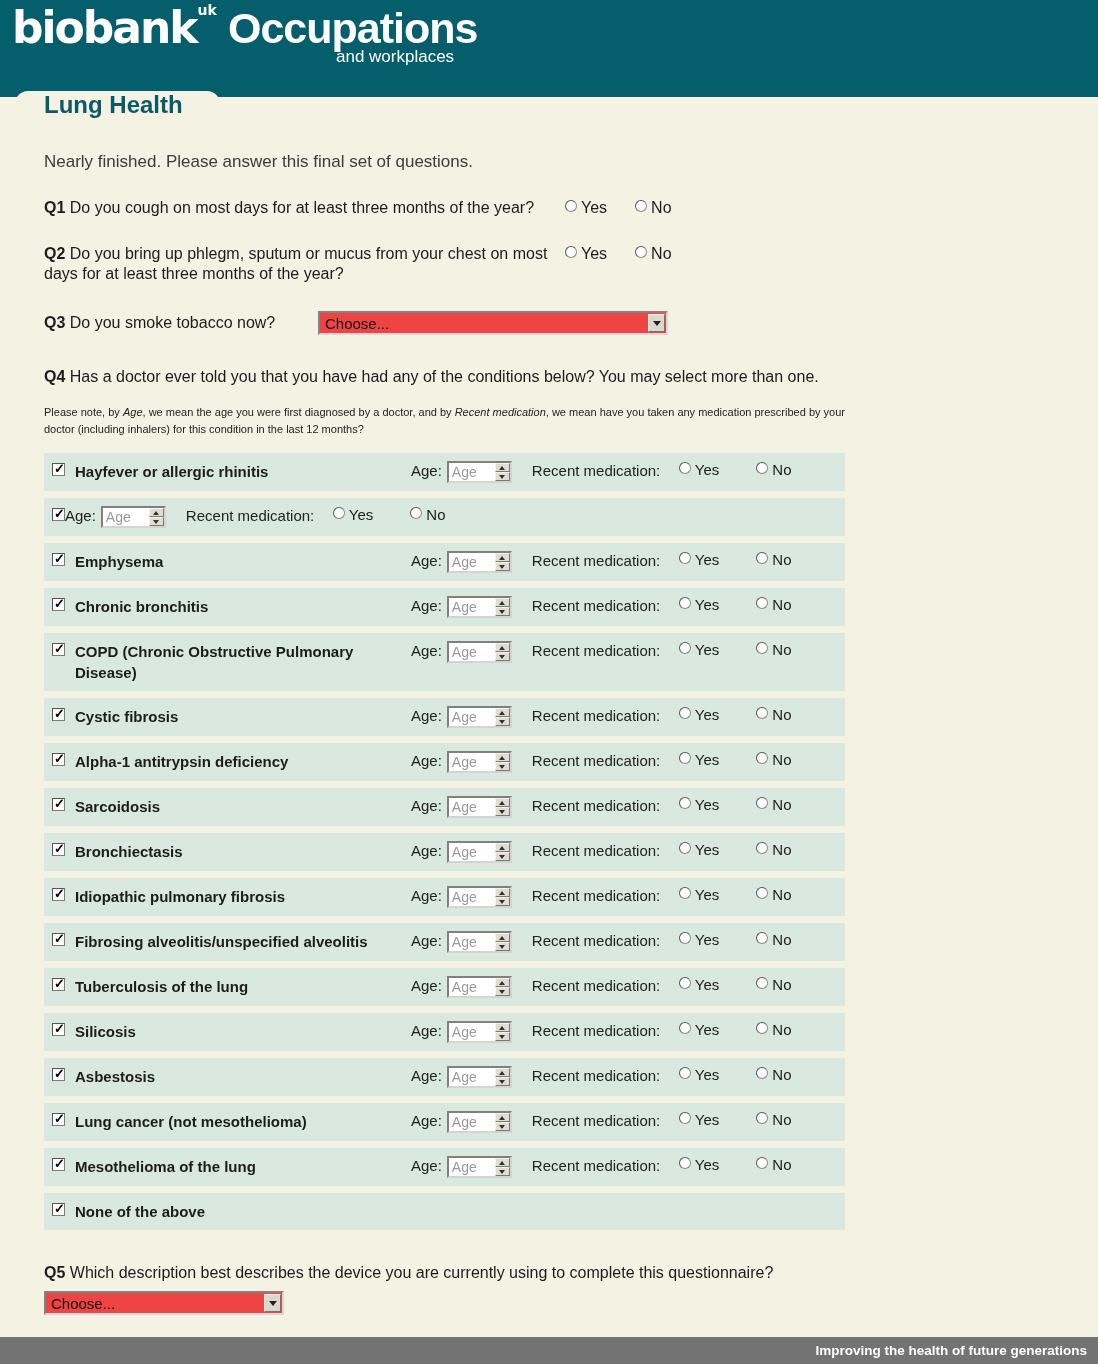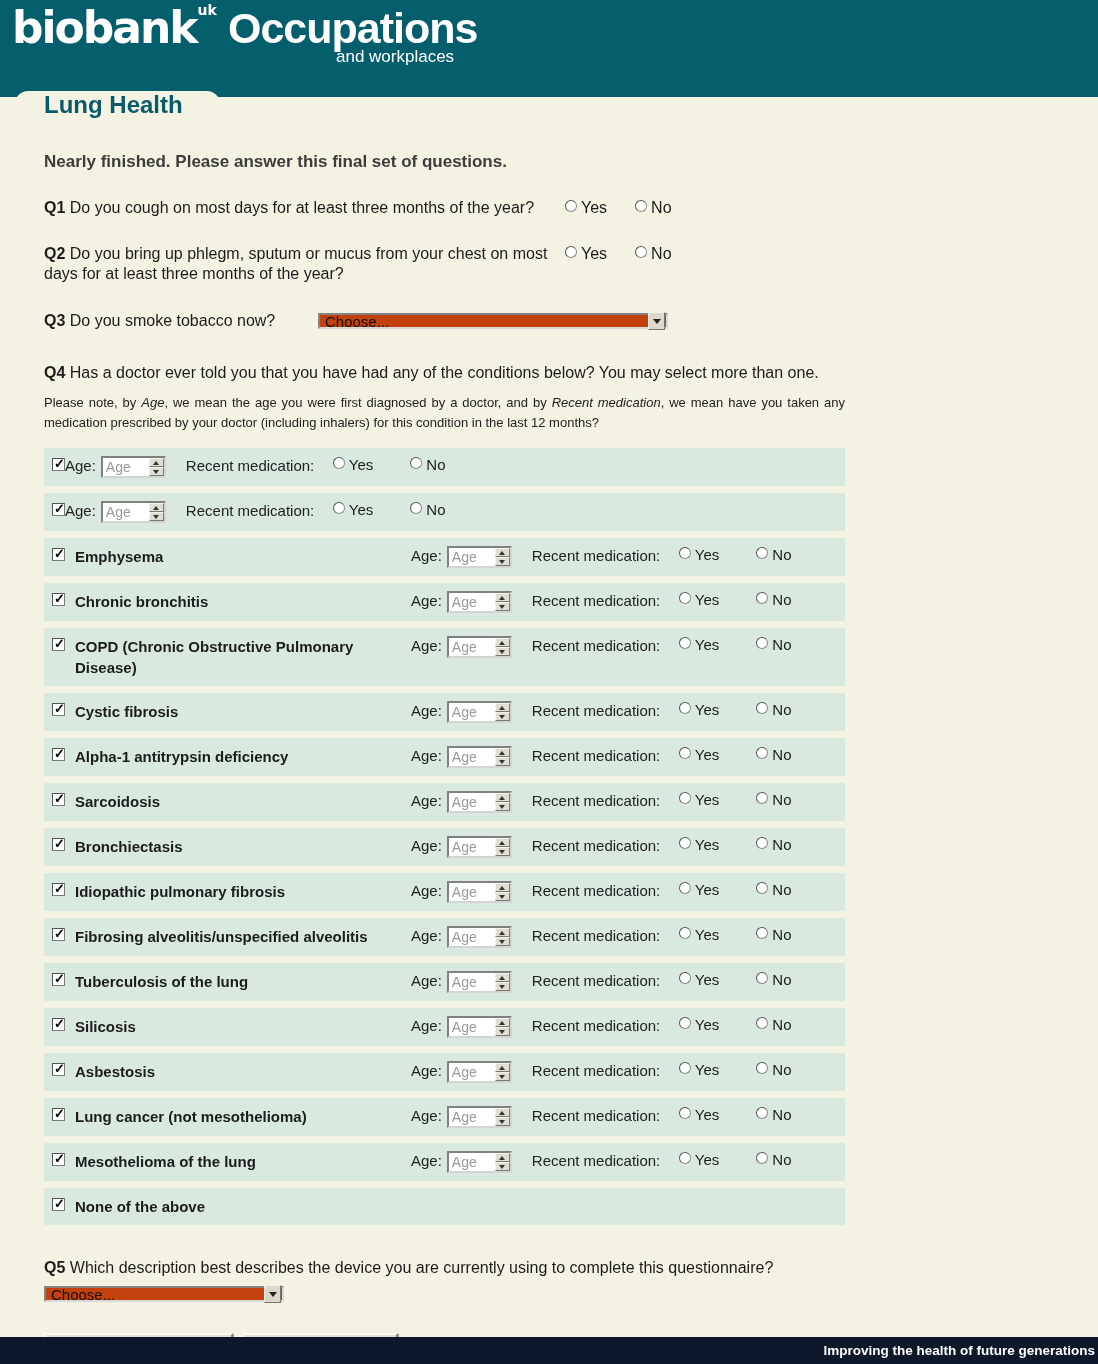--- a/index.html
+++ b/index.html
@@ -38,40 +38,40 @@
     position:absolute; left:15px; top:91px;
     width:205px; height:42px;
     background:#f4f2e3;
     border-radius:13px 13px 0 0;
     display:flex; 
     padding-left:29px;
   }
   .tab-label { color:#0b5a6a; font-size:24px; font-weight:bold; }
   
   .content { padding:55px 44px 0 44px; }
-  .intro { font-size:17px; font-weight:bold; color:#3c3c3c; }
+  .intro { font-size:17px; font-weight:normal; color:#3c3c3c; }
   .q-row { display:flex; align-items:flex-start; margin-top:26px; }
   .q-text { font-size:16px; width:521px; line-height:1.25; }
   .q-num { font-weight:bold; }
   .radio-group { display:flex; align-items:center; margin-top:1px; }
   .radio-item { display:flex; align-items:flex-start; margin-right:28px; }
   .radio {
     width:12px; height:12px; border-radius:50%;
     background:#fff;
     border:1px solid #8a8a8a;
     border-top-color:#555; border-left-color:#555;
     margin:1px 4px 0 0;
     display:inline-block;
   }
   .radio-label { font-size:16px; }
   
   .q3-line { display:flex; align-items:center; margin-top:27px; }
   .q3-line .q-text { width:274px; }
   .select {
-    height:16px; background:#c2410c;
+    height:24px; background:#ef4444;
     border:2px inset #d8d8d8;
     display:flex; align-items:center; justify-content:space-between;
     font-size:15px;
   }
   .select-q3 { width:350px; }
   .select-q5 { width:240px; margin-top:9px; }
   .select-value { padding-left:5px; color:#111; }
   .select-arrow-btn {
     width:17px; height:18px; margin-right:1px;
     background:#dcd8cc;
@@ -79,21 +79,21 @@
     display:flex; align-items:center; justify-content:center;
   }
   .arrow-down {
     width:0; height:0;
     border-left:4px solid transparent; border-right:4px solid transparent;
     border-top:5px solid #222;
   }
   
   .q4-head { margin-top:33px; font-size:16px; }
   .q4-note {
-    margin-top:11px; font-size:13px; line-height:1.55;
+    margin-top:18px; font-size:11px; line-height:1.55;
     width:801px; text-align:justify; color:#222;
   }
   
   .cond-table { margin-top:15px; width:801px; }
   .cond-row {
     background:#d9e9df;
     min-height:35px;
     margin-bottom:7px;
     display:flex; align-items:flex-start;
     padding:8px 0 8px 8px;
@@ -148,24 +148,24 @@
     color:#9d4b16; font-weight:bold; font-size:16px;
     font-family:"Liberation Sans", sans-serif;
     padding:5px 15px 6px 15px;
     margin-right:9px;
     cursor:pointer;
   }
   
   .footer {
     position:absolute; left:0; bottom:0;
     width:100%; height:27px;
-    background:#0f172a;
+    background:#737373;
     color:#fff; font-size:13.5px; font-weight:bold;
     display:flex; align-items:center; justify-content:flex-end;
-    padding-right:3px;
+    padding-right:11px;
   }
 </style>
 </head>
 <body>
 
 <div class="header">
   <div class="logo"><span>biobank</span><sup>uk</sup></div>
   <div class="title-block">
     <div class="title-main">Occupations</div>
     <div class="title-sub">and workplaces</div>
@@ -231,20 +231,21 @@
     <span class="q-num">Q4</span>
     <span>Has a doctor ever told you that you have had any of the conditions below? You may select more than one.</span>
   </div>
   <div class="q4-note">
     <span>Please note, by </span><i>Age</i><span>, we mean the age you were first diagnosed by a doctor, and by </span><i>Recent medication</i><span>, we mean have you taken any medication prescribed by your doctor (including inhalers) for this condition in the last 12 months?</span>
   </div>
 
   <div class="cond-table">
       <div class="cond-row">
       <span class="checkbox checked"></span>
+      <span class="cond-label">Hayfever or allergic rhinitis</span>
       <span class="row-fields">
         <span class="age-label">Age:</span>
         <span class="age-box">
           <input class="age-input" type="text" placeholder="Age" style="">
           <span class="spinner">
             <span class="spin-btn">
                 <span class="tri-up"></span>
               </span>
             <span class="spin-btn">
                 <span class="tri-down"></span>

